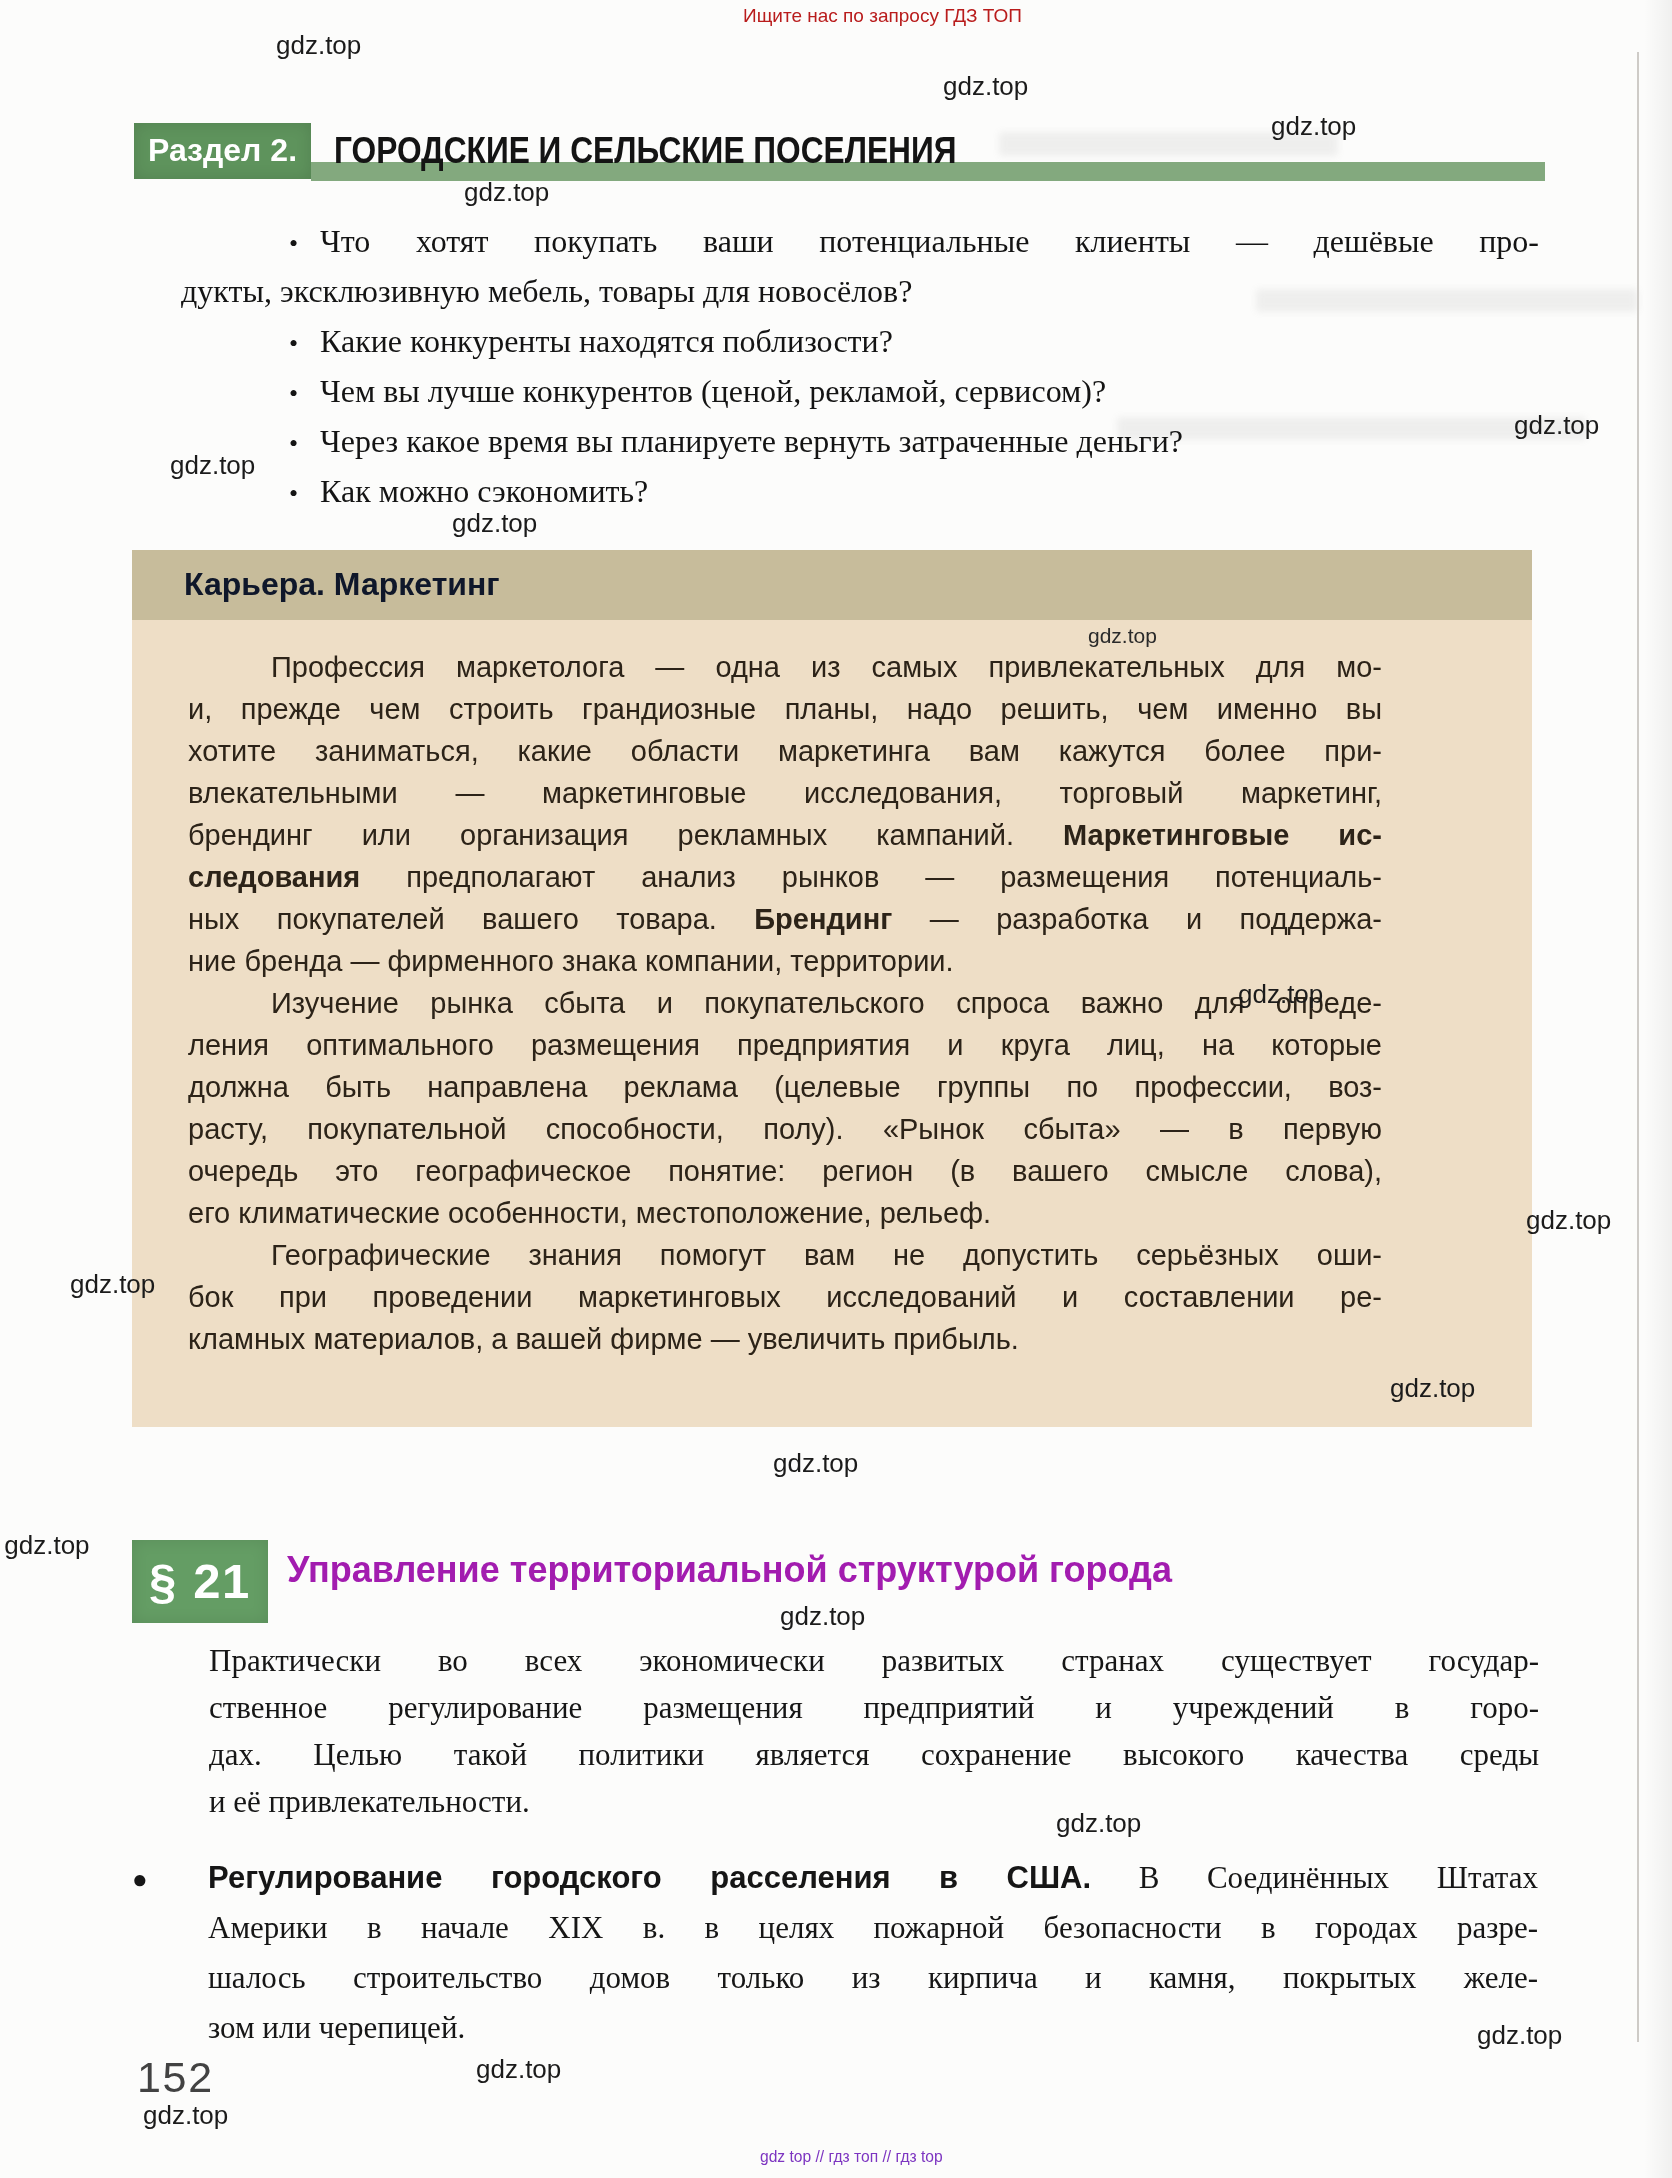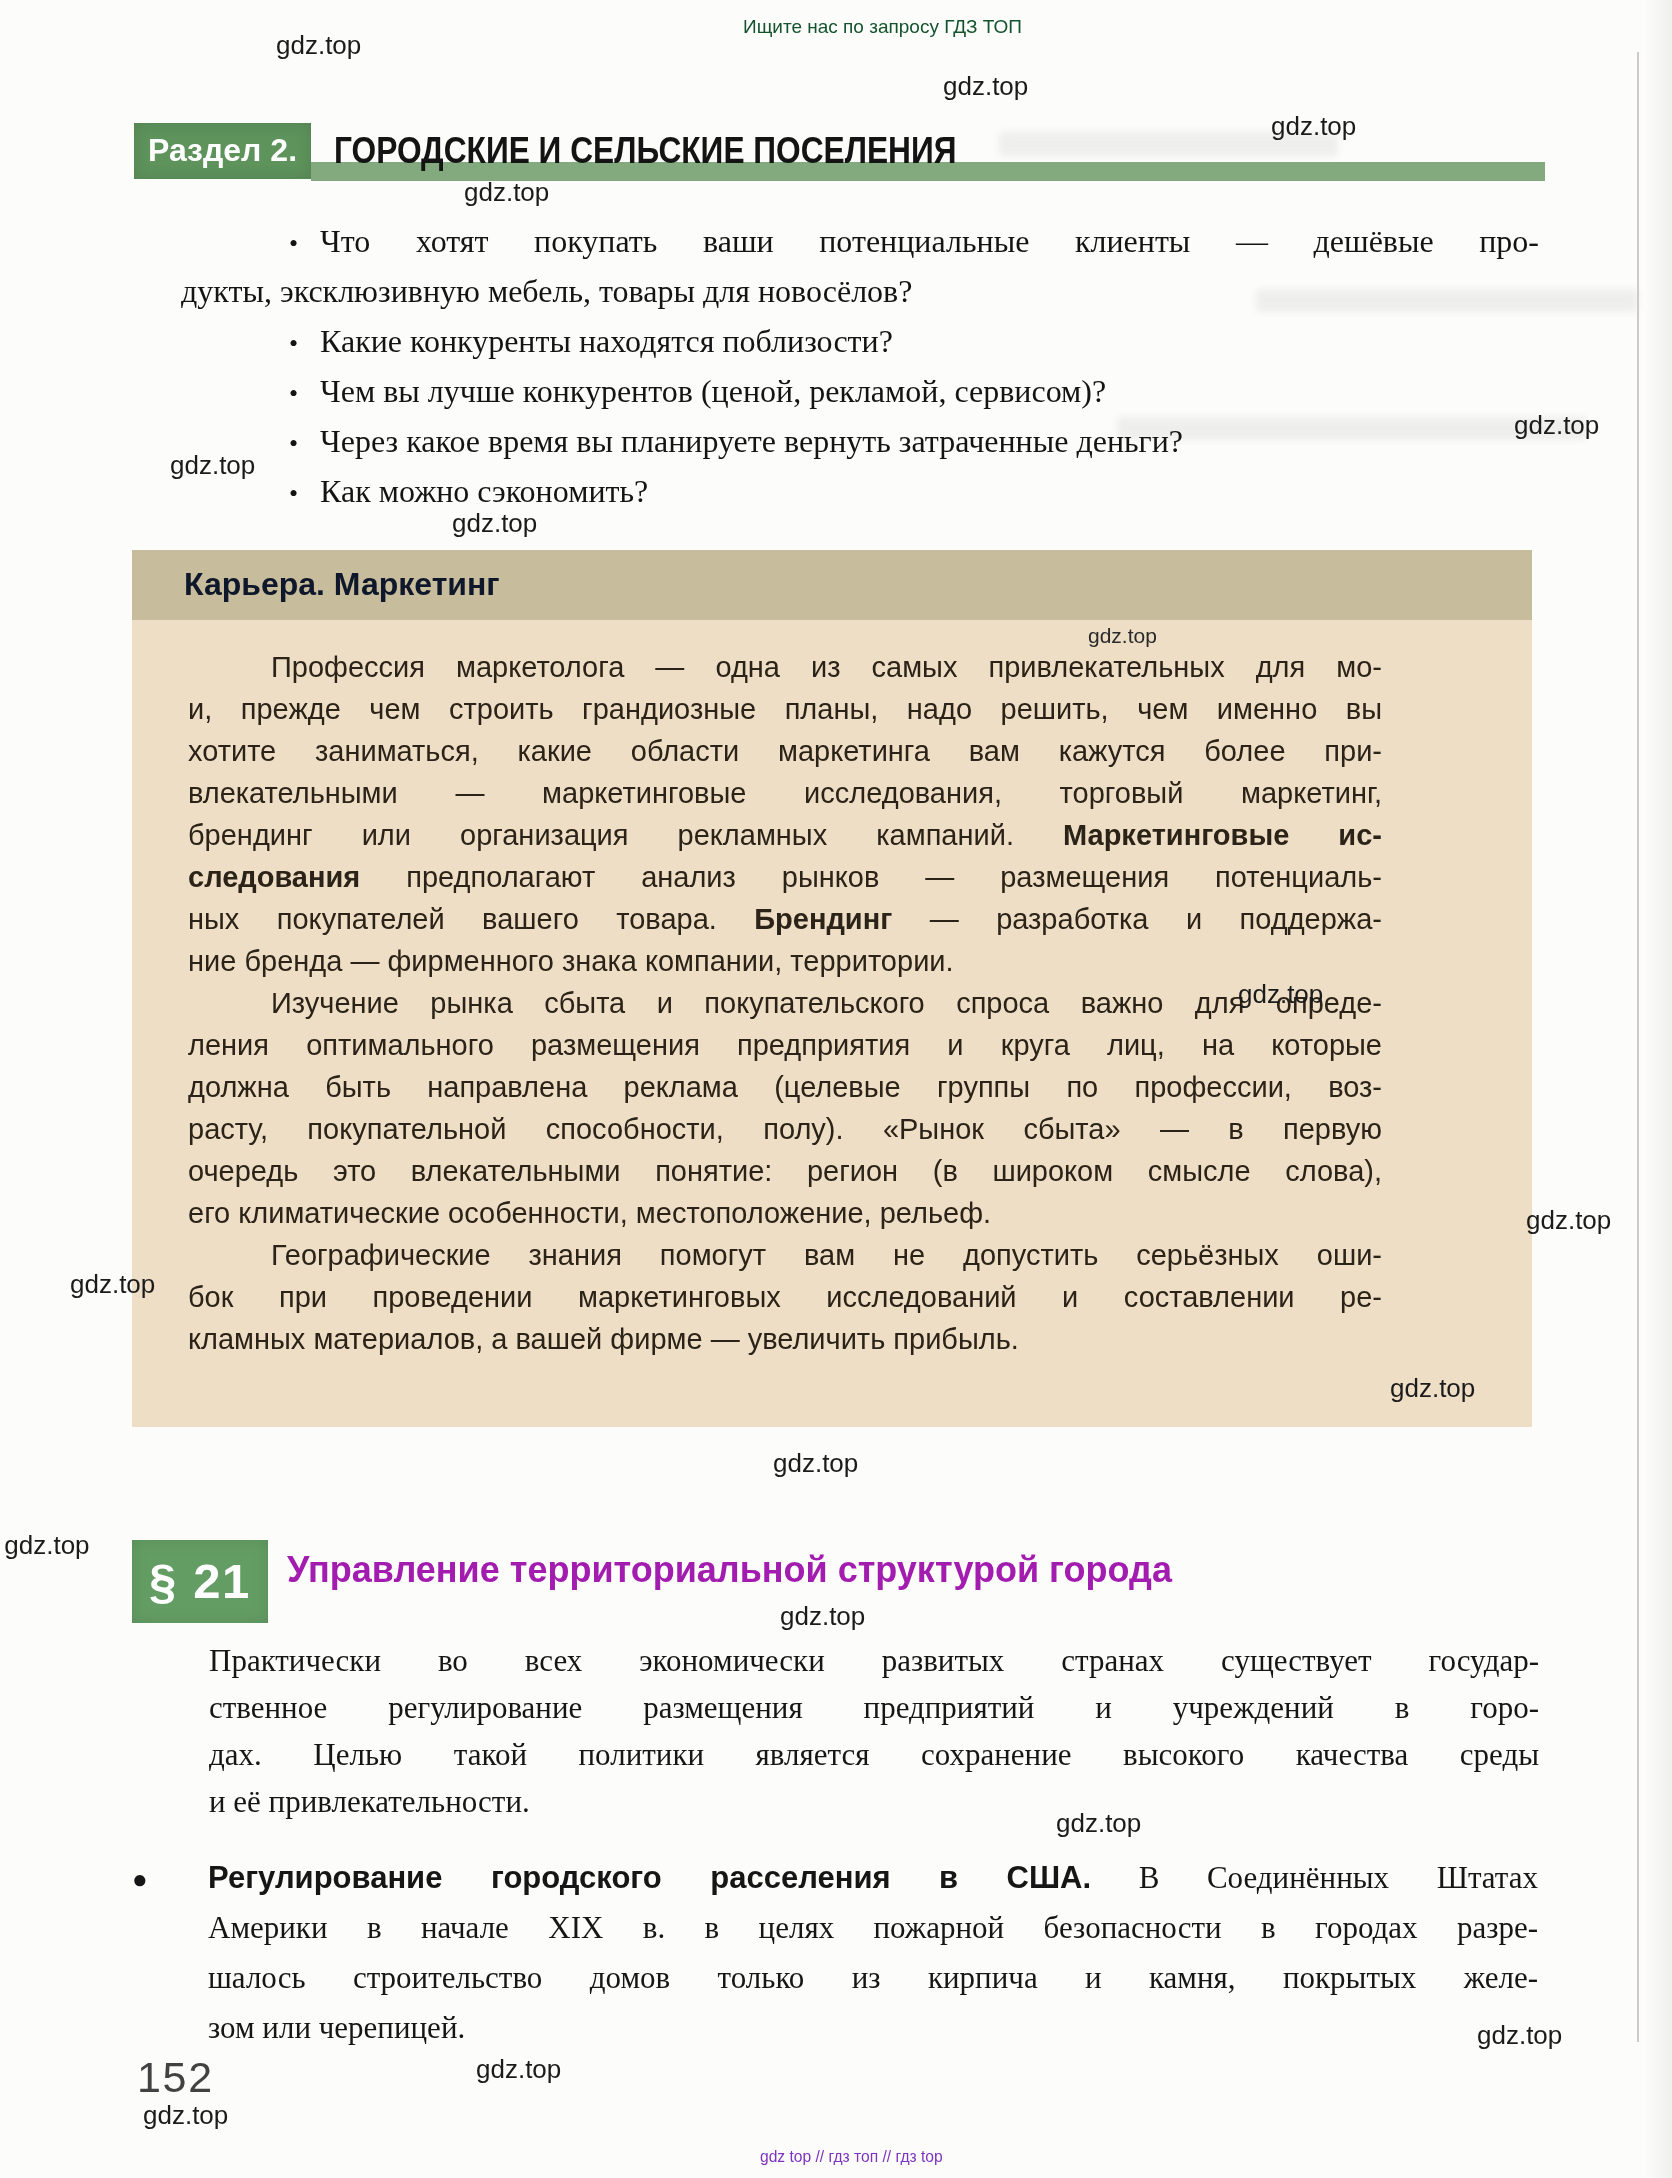--- a/index.html
+++ b/index.html
@@ -1,20 +1,20 @@
 <!DOCTYPE html>
 <html style="font-size:14px"><head>
 <meta charset="utf-8">
 <style>
   html,body{margin:0;padding:0;background:#e8e8e8;}
   #page{position:relative;width:1673px;height:2179px;background:#fcfcfb;overflow:hidden;
         font-family:"Liberation Sans",sans-serif;color:#161616;}
   
-  .topbanner{position:absolute;left:743px;top:5.2px;font-size:19px;color:#14532d;
-             font-family:"Liberation Sans",sans-serif;margin-top:11px;}
+  .topbanner{position:absolute;left:743px;top:5.2px;font-size:19px;color:#b91c1c;
+             font-family:"Liberation Sans",sans-serif;}
   
   .kicker{position:absolute;left:134px;top:123px;width:177px;height:56px;background:#5e935c;
           color:#ffffff;font-weight:700;font-size:32px;line-height:54px;text-align:center;
           box-shadow:inset 0 0 15.6px rgba(0,0,0,.12);}
   .band{position:absolute;left:311px;top:162px;width:1234px;height:19px;background:#83a97e;}
   .htitle{position:absolute;left:334px;top:125px;height:56px;line-height:52px;
           font-weight:700;font-size:36px;color:#141414;letter-spacing:0px;
           transform:scaleX(.88);transform-origin:left center;white-space:nowrap;}
   
   .lines{position:absolute;}
@@ -98,21 +98,21 @@
       <div class="line just"><span>хотите заниматься, какие области маркетинга вам кажутся более при-</span></div>
       <div class="line just"><span>влекательными — маркетинговые исследования, торговый маркетинг,</span></div>
       <div class="line just"><span>брендинг или организация рекламных кампаний. </span><span class="b">Маркетинговые ис-</span></div>
       <div class="line just"><span class="b">следования</span><span> предполагают анализ рынков — размещения потенциаль-</span></div>
       <div class="line just"><span>ных покупателей вашего товара. </span><span class="b">Брендинг</span><span> — разработка и поддержа-</span></div>
       <div class="line"><span>ние бренда — фирменного знака компании, территории.</span></div>
       <div class="line ind just"><span>Изучение рынка сбыта и покупательского спроса важно для опреде-</span></div>
       <div class="line just"><span>ления оптимального размещения предприятия и круга лиц, на которые</span></div>
       <div class="line just"><span>должна быть направлена реклама (целевые группы по профессии, воз-</span></div>
       <div class="line just"><span>расту, покупательной способности, полу). «Рынок сбыта» — в первую</span></div>
-      <div class="line just"><span>очередь это влекательными понятие: регион (в широком смысле слова),</span></div>
+      <div class="line just"><span>очередь это географическое понятие: регион (в вашего смысле слова),</span></div>
       <div class="line"><span>его климатические особенности, местоположение, рельеф.</span></div>
       <div class="line ind just"><span>Географические знания помогут вам не допустить серьёзных оши-</span></div>
       <div class="line just"><span>бок при проведении маркетинговых исследований и составлении ре-</span></div>
       <div class="line"><span>кламных материалов, а вашей фирме — увеличить прибыль.</span></div>
     </div>
 
   <div class="badge">§ 21</div>
   <div class="stitle">Управление территориальной структурой города</div>
   <div class="lines para">
       <div class="line just"><span>Практически во всех экономически развитых странах существует государ-</span></div>

